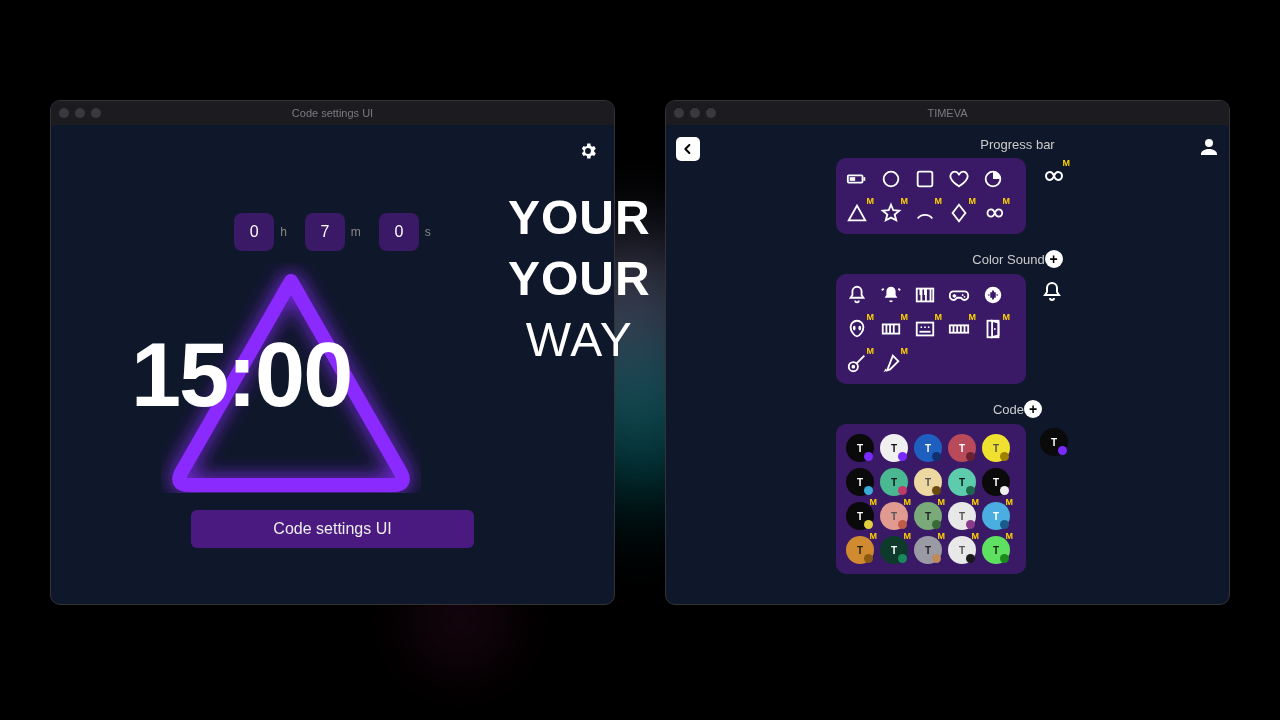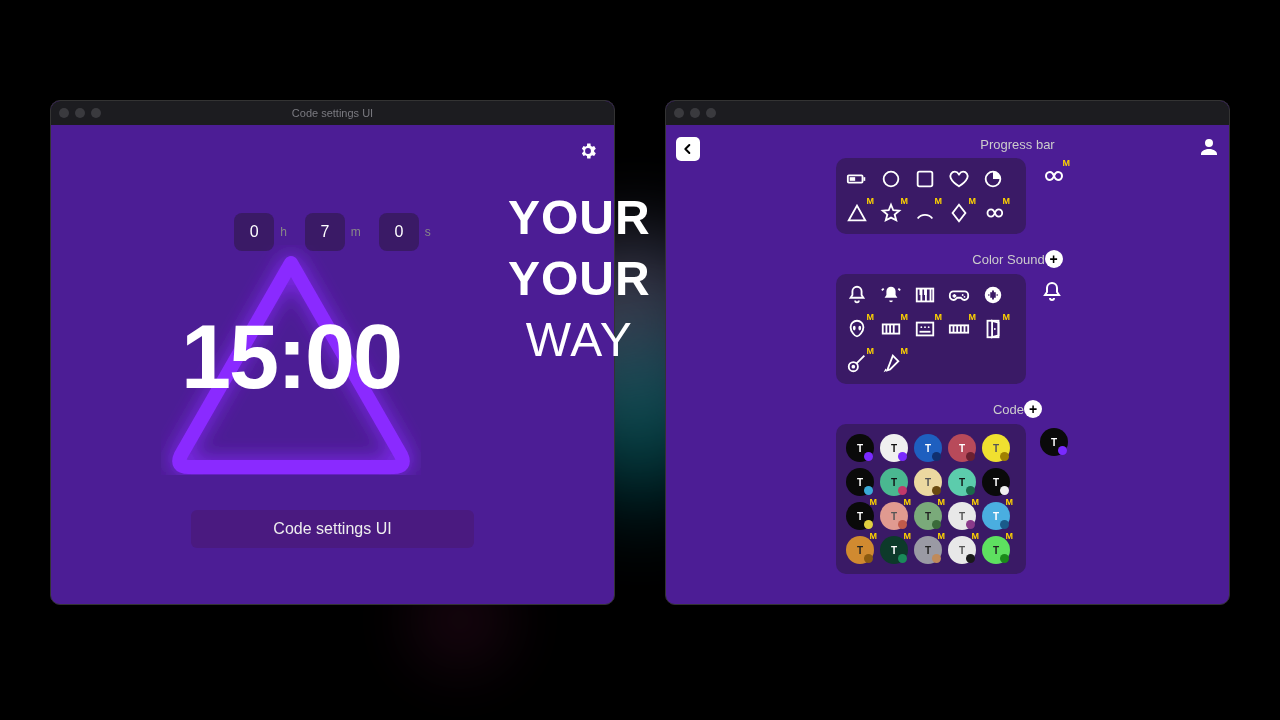--- a/index.html
+++ b/index.html
@@ -17,21 +17,21 @@
     border-radius: 50%;
     filter: blur(40px);
     opacity: 0.4;
   }
   .blob1 { top: 230px; left: 530px; background: radial-gradient(circle at 40% 40%, #d4b8e0 0%, #1a3a6a 70%); }
   .blob2 { top: 320px; left: 560px; background: radial-gradient(circle, #00b090 0%, #004060 80%); width: 160px; height: 200px; }
   .blob3 { top: 560px; left: 400px; background: radial-gradient(circle, #9a2a6a 0%, #200010 80%); width: 120px; height: 120px; opacity:0.2; filter:blur(30px);}
 
   .window {
     position: absolute;
-    background: #4c1d95;
+    background: #0f172a;
     border: 1px solid #333;
     border-radius: 10px;
     overflow: hidden;
   }
   .window-left { top: 100px; left: 50px; width: 565px; height: 505px; }
   .window-right { top: 100px; left: 665px; width: 565px; height: 505px; }
 
   .titlebar {
     height: 24px;
     background: #1c1c20;
@@ -61,22 +61,22 @@
   .time-input-group { display: flex; align-items: center; gap: 6px; }
   .time-input {
     width: 40px; height: 38px;
     background: #3a1a66; border-radius: 8px;
     display: flex; align-items: center; justify-content: center;
     color: #fff; font-size: 16px; font-weight: 500;
   }
   .time-unit { color: #888; font-size: 12px; }
 
   .timer-area {
-    position: absolute; top: 92px; left: 80px; width: 320px; height: 280px;
-    display:flex; align-items:center; justify-content:center;
+    position: absolute; top: 110px; left: 80px; width: 320px; height: 280px;
+    display:flex; align-items:center; justify-content:flex-start;
   }
   .triangle-glow {
     position:absolute; width: 260px; height: 230px; top: 28px; left: 30px;
   }
   .big-time {
     position: relative; z-index: 2;
     font-size: 90px; font-weight: 800; letter-spacing: -2px;
     color: #fff;
   }
   .action-btn {
@@ -207,20 +207,21 @@
   </div>
 </div>
 
 <div class="window window-right">
   <div class="titlebar">
     <div class="traffics">
       <div class="traffic"></div>
       <div class="traffic"></div>
       <div class="traffic"></div>
     </div>
+    <div class="titlebar-title">TIMEVA</div>
   </div>
   <div class="right-body">
     <div class="back-btn">
       <svg viewBox="0 0 24 24" width="16" height="16">
           <path d="M14 6l-6 6 6 6" stroke="#000" stroke-width="3" fill="none" stroke-linecap="round" stroke-linejoin="round"></path>
         </svg>
     </div>
     <div class="user-btn">
       <svg viewBox="0 0 24 24" width="24" height="24">
           <path class="fill-white" d="M12 12a4 4 0 10-4-4 4 4 0 004 4zm0 2c-3.3 0-8 1.7-8 5v1h16v-1c0-3.3-4.7-5-8-5z"></path>

